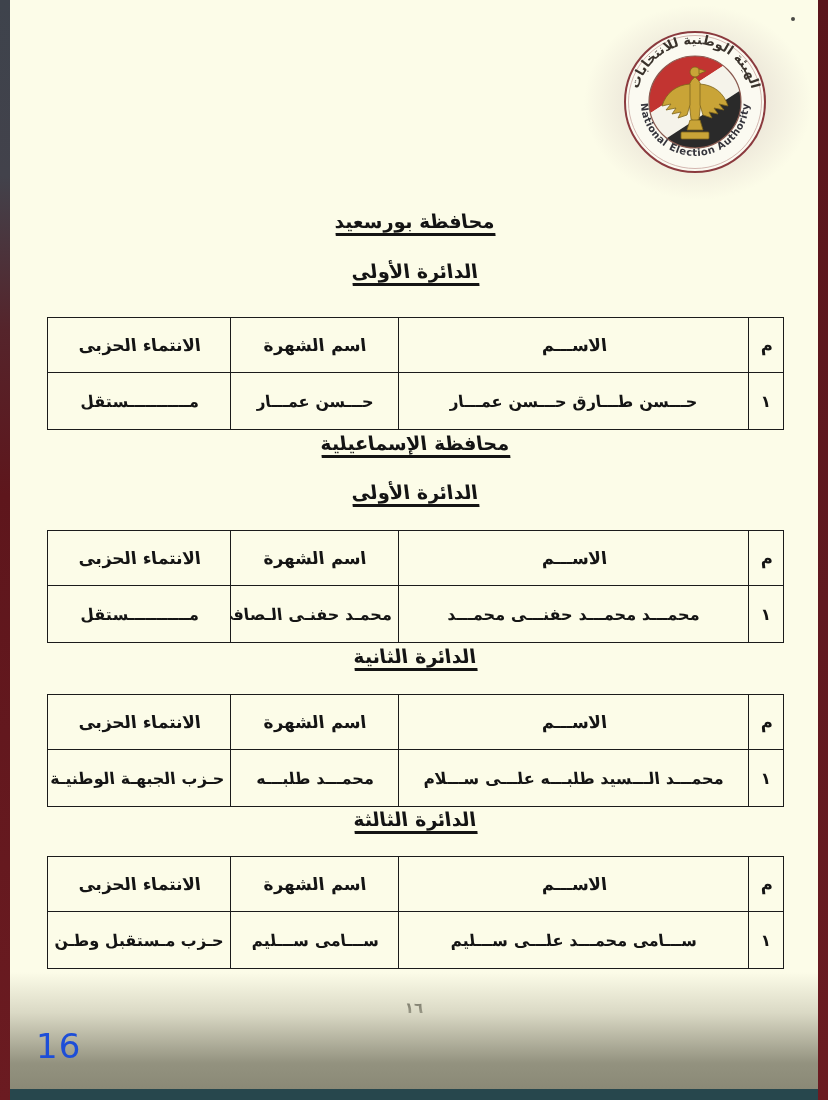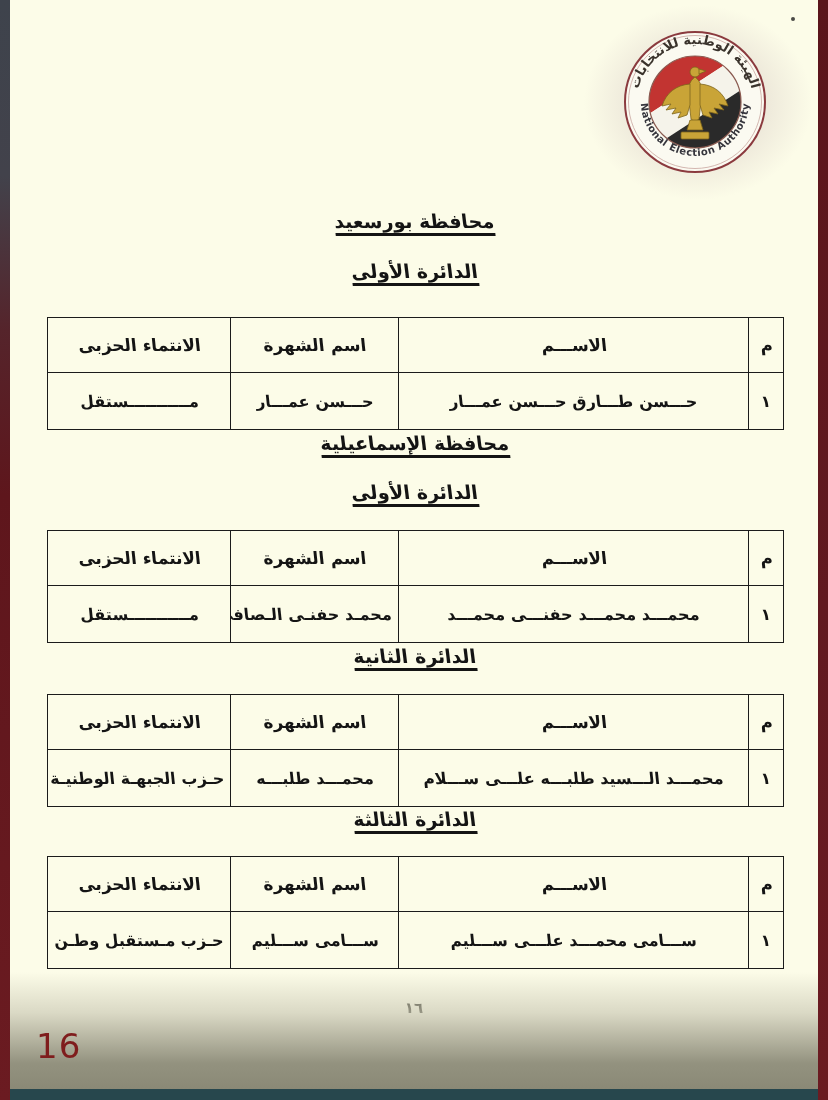--- a/index.html
+++ b/index.html
@@ -36,21 +36,21 @@
   .col-party{width:183px;}
   td .slant,th .slant{display:inline-block;transform:skewX(6deg);}
   td.num-cell{font-size:14px;}
   
   .pagenum{position:absolute;left:0;top:999px;width:828px;text-align:center;
     font-size:15px;color:#3F3F33;font-weight:bold;}
   .scrim{position:absolute;left:0;top:972px;width:828px;height:117px;
     background:linear-gradient(180deg,rgba(252,252,232,0) 0%,rgba(200,198,178,0.65) 35%,rgba(147,146,127,1) 78%,rgba(138,137,118,1) 100%);}
   .bottombar{position:absolute;left:0;top:1089px;width:828px;height:11px;background:#27474D;}
   .viewer-label{position:absolute;left:36px;top:1026px;font-size:34px;font-weight:400;
-    color:#7f1d1d;letter-spacing:1px;}
+    color:#1d4ed8;letter-spacing:1px;}
 </style>
 </head>
 <body>
 
 <div class="screen">
 
   <div class="seal-patch"></div>
 
   <div class="seal-wrap">
     <svg width="150" height="150" viewBox="0 0 150 150">

